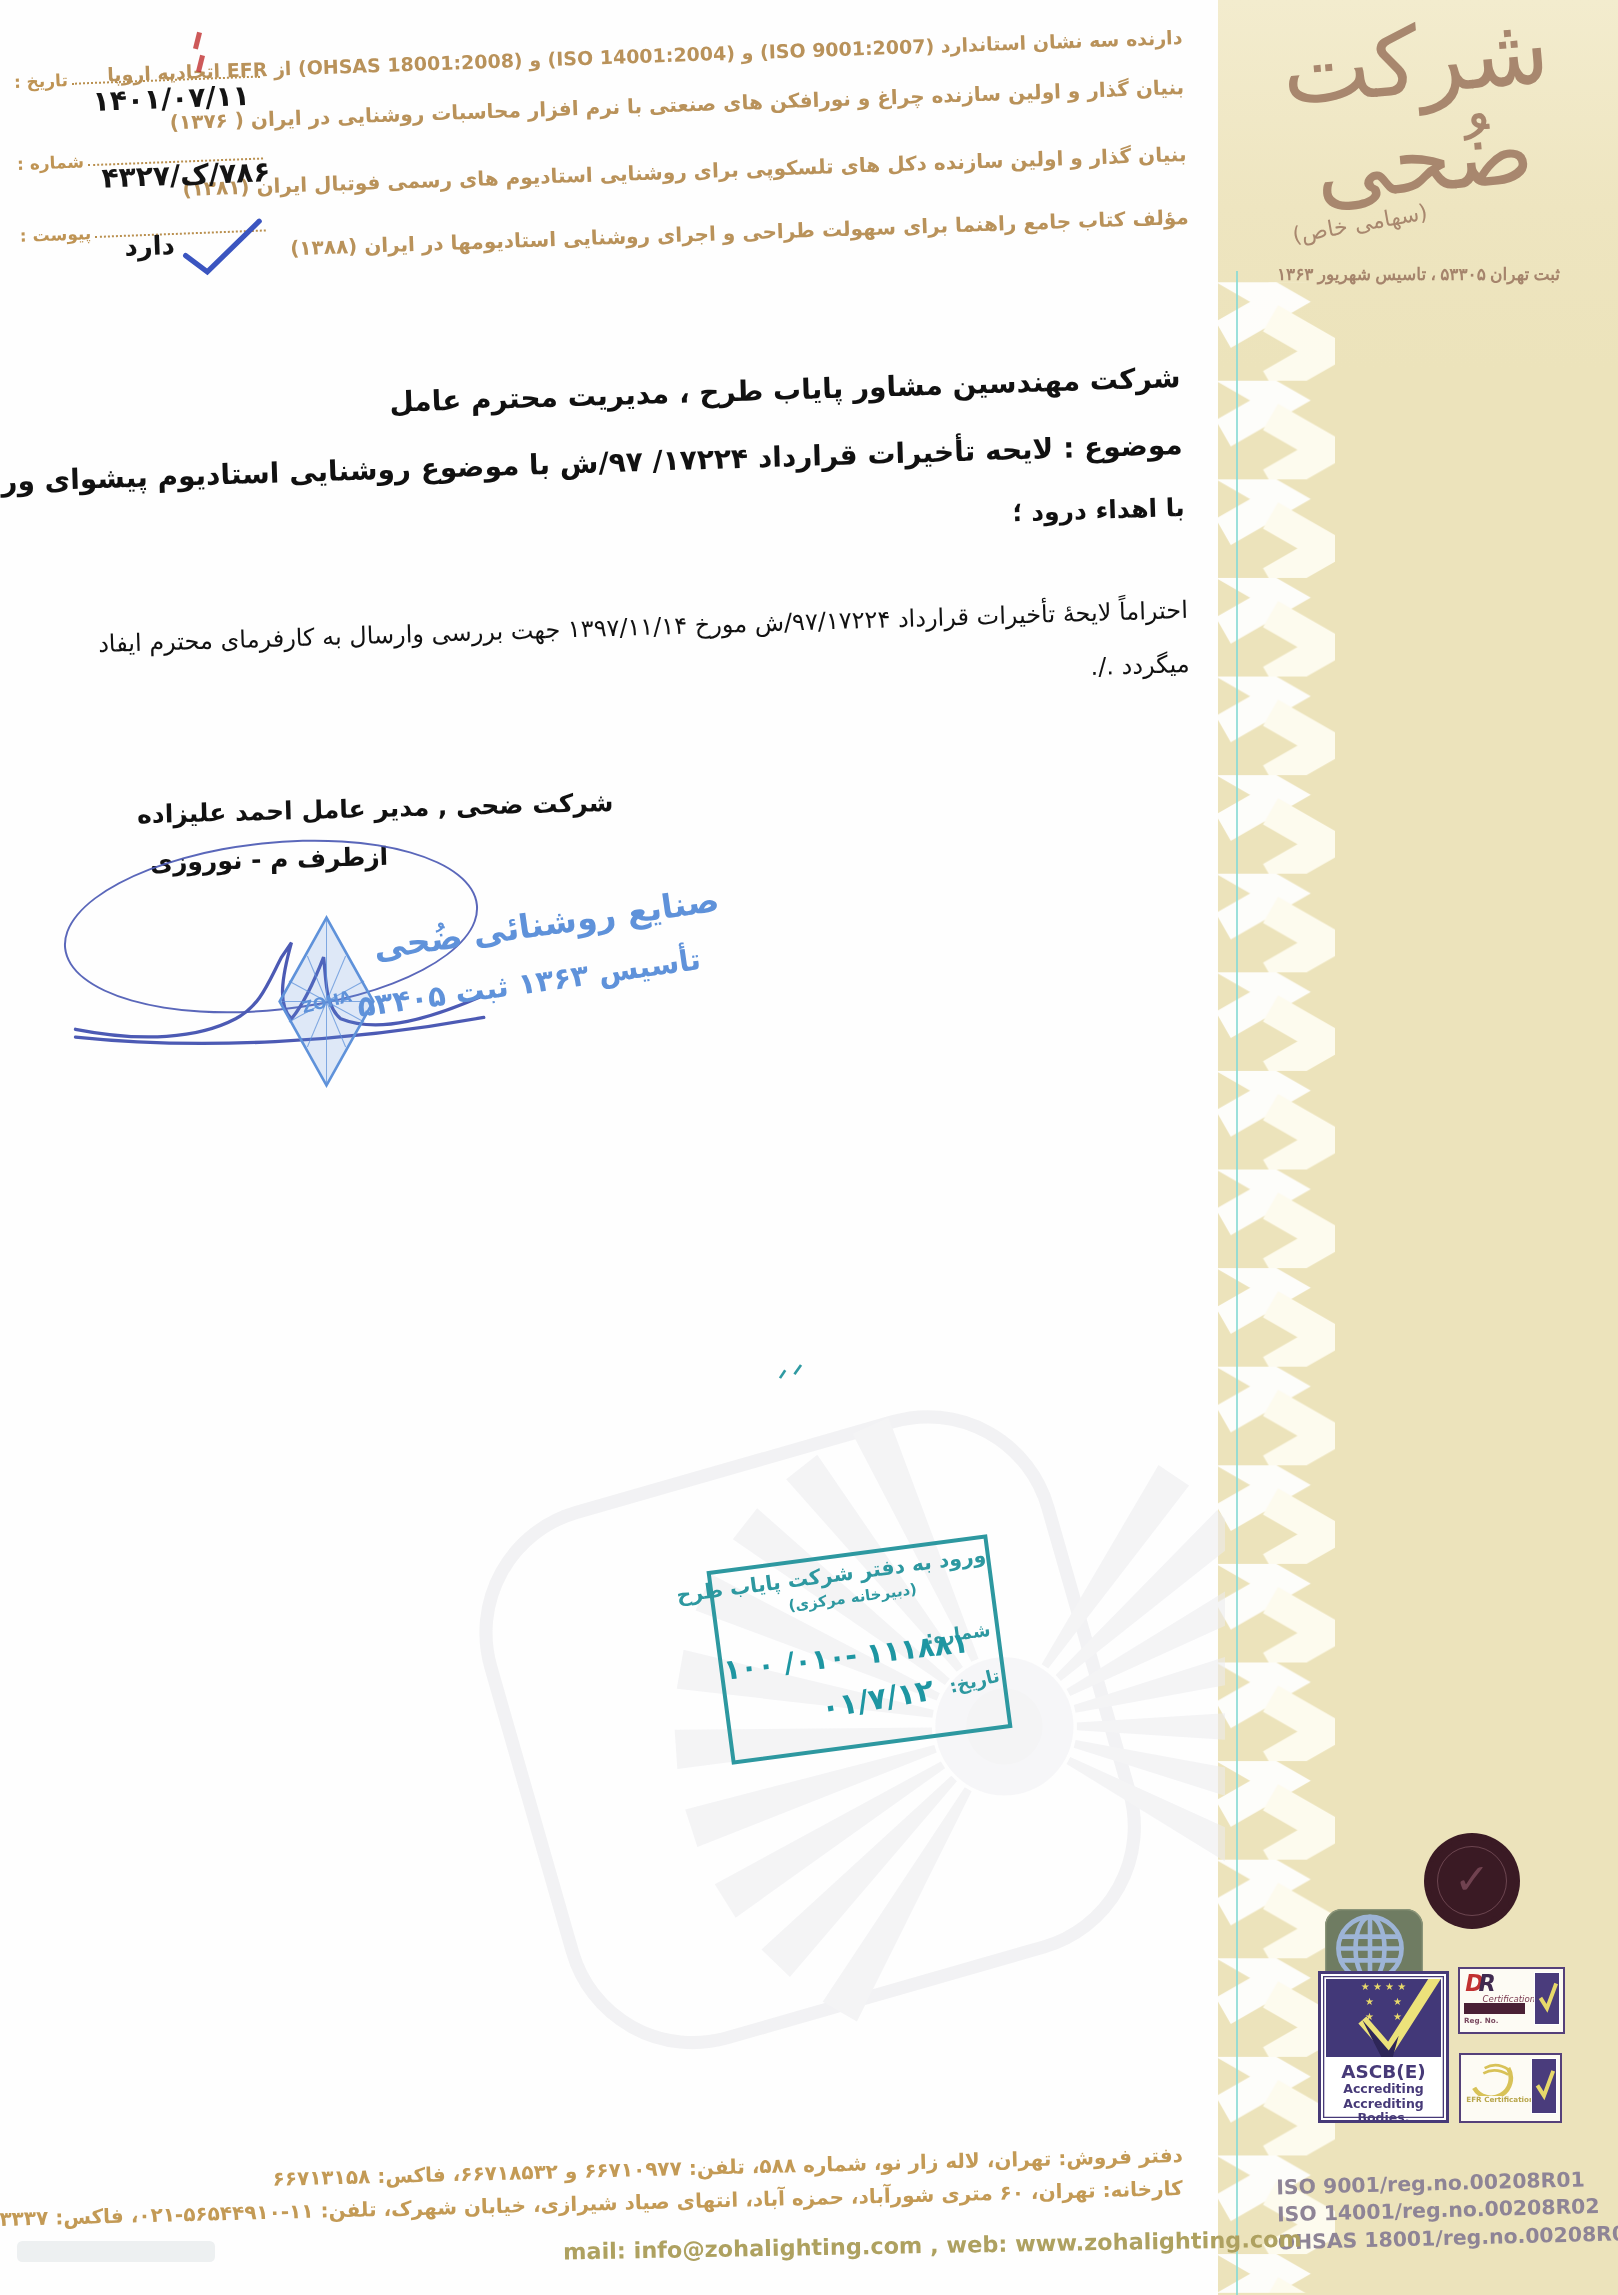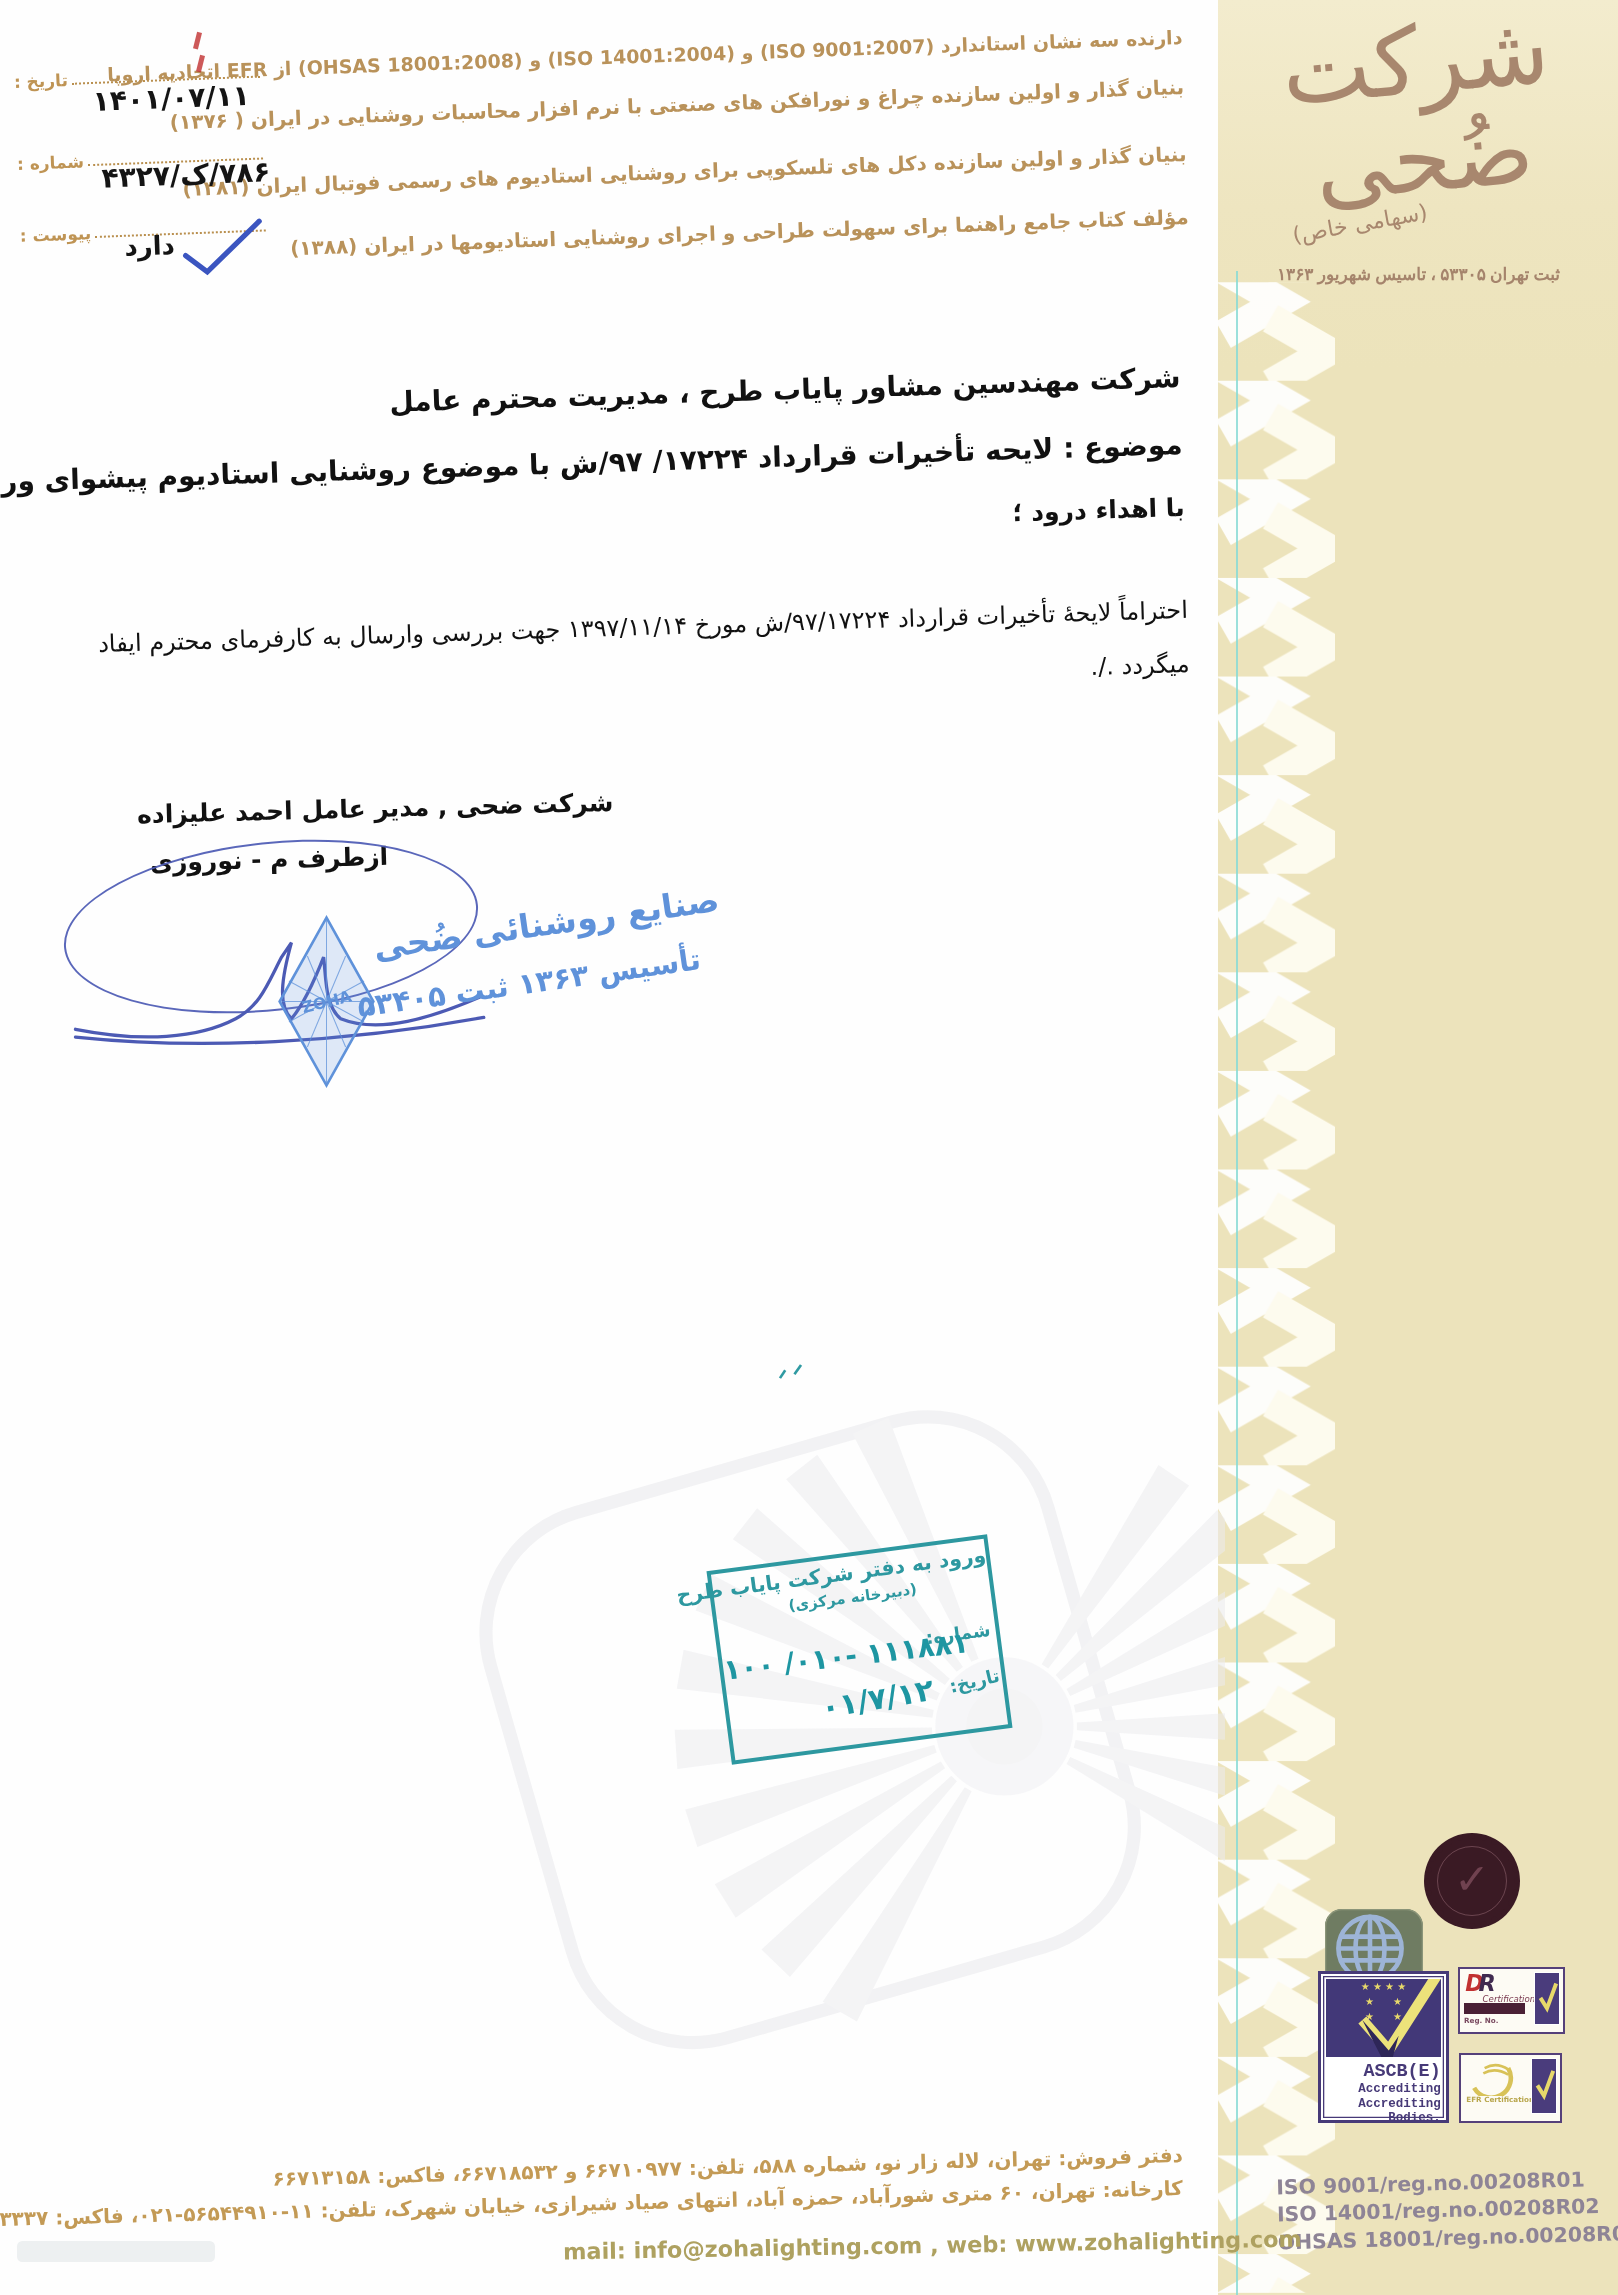--- a/index.html
+++ b/index.html
@@ -27,21 +27,21 @@
         font-size:20px;font-weight:bold;color:#e7f0a8;letter-spacing:0.7px;}
   .seal{position:absolute;left:206px;top:1833px;width:84px;height:84px;background:#3a1a24;
         border:6.6px dotted #3a1a24;border-radius:50%;}
   .seal-inner{position:absolute;inset:6.6px;border:1.3px solid rgba(200,150,160,.35);border-radius:50%;}
   .seal-check{position:absolute;left:0;right:0;top:14.5px;text-align:center;font-size:43px;
         color:#7a4a58;opacity:.85;}
   .ascb{position:absolute;left:100px;top:1971px;width:125px;height:146px;background:#fff;
         border:3.3px solid #473a78;box-shadow:0 0 0 2px #fff inset,0 0 0 3.3px #473a78 inset;}
   .ascb-top{position:absolute;left:5.3px;right:5.3px;top:5.3px;height:78px;background:#423878;overflow:hidden;}
   .ascb-stars{color:#e8d96a;font-size:10px;text-align:center;line-height:1.5;}
-  .ascb-bottom{position:absolute;left:5.3px;right:5.3px;bottom:5.3px;top:86px;text-align:right;color:#473a78;font-family:Liberation Mono, monospace;}
+  .ascb-bottom{position:absolute;left:5.3px;right:5.3px;bottom:5.3px;top:86px;text-align:center;color:#473a78;}
   .ascb-title{font-size:18.4px;font-weight:bold;margin-top:1.3px;}
   .ascb-sub{font-size:12.5px;font-weight:bold;line-height:1.15;}
   .mini-panel{position:absolute;background:#4a3c7c;border:1.3px solid #fff;}
   .dr-card{position:absolute;left:240px;top:1967px;width:103px;height:63px;background:#fdfbf4;
         border:2.6px solid #55407a;}
   .dr-d{font-style:italic;font-weight:bold;font-size:22.4px;color:#c23131;}
   .dr-r{font-style:italic;font-weight:bold;font-size:22.4px;color:#402a50;margin-left:-4px;}
   .dr-script{font-size:8.6px;color:#7a3a50;font-style:italic;padding-left:16px;}
   .dr-strip{position:absolute;left:4px;top:34px;width:61px;height:10.5px;background:#4a2035;}
   .dr-reg{position:absolute;left:4px;top:47px;font-size:7.2px;color:#7a4a60;font-weight:bold;}

